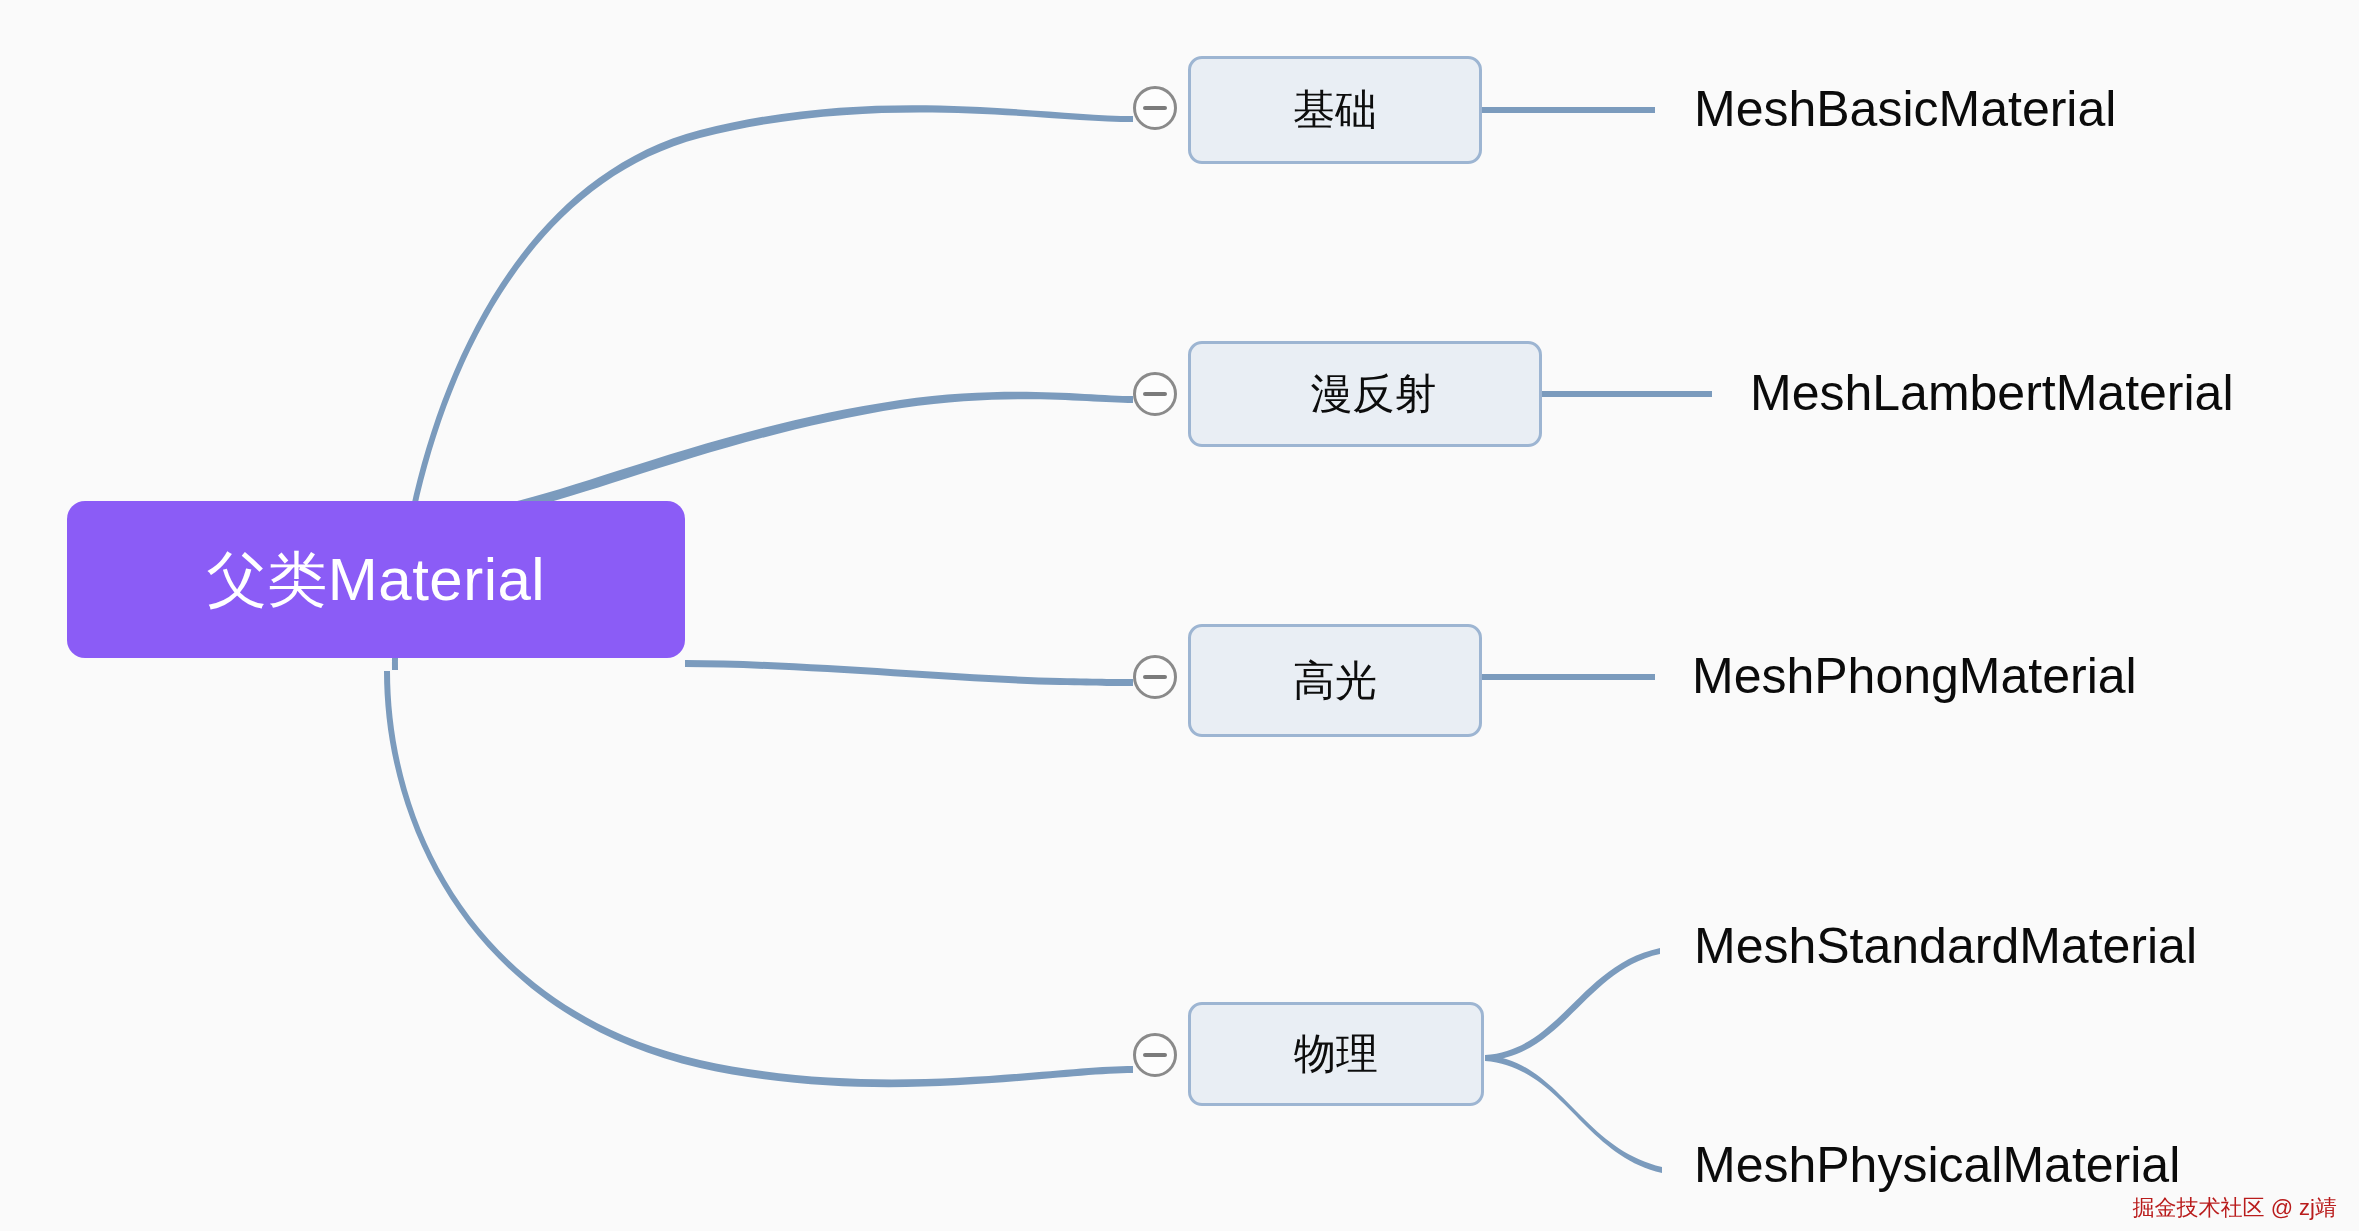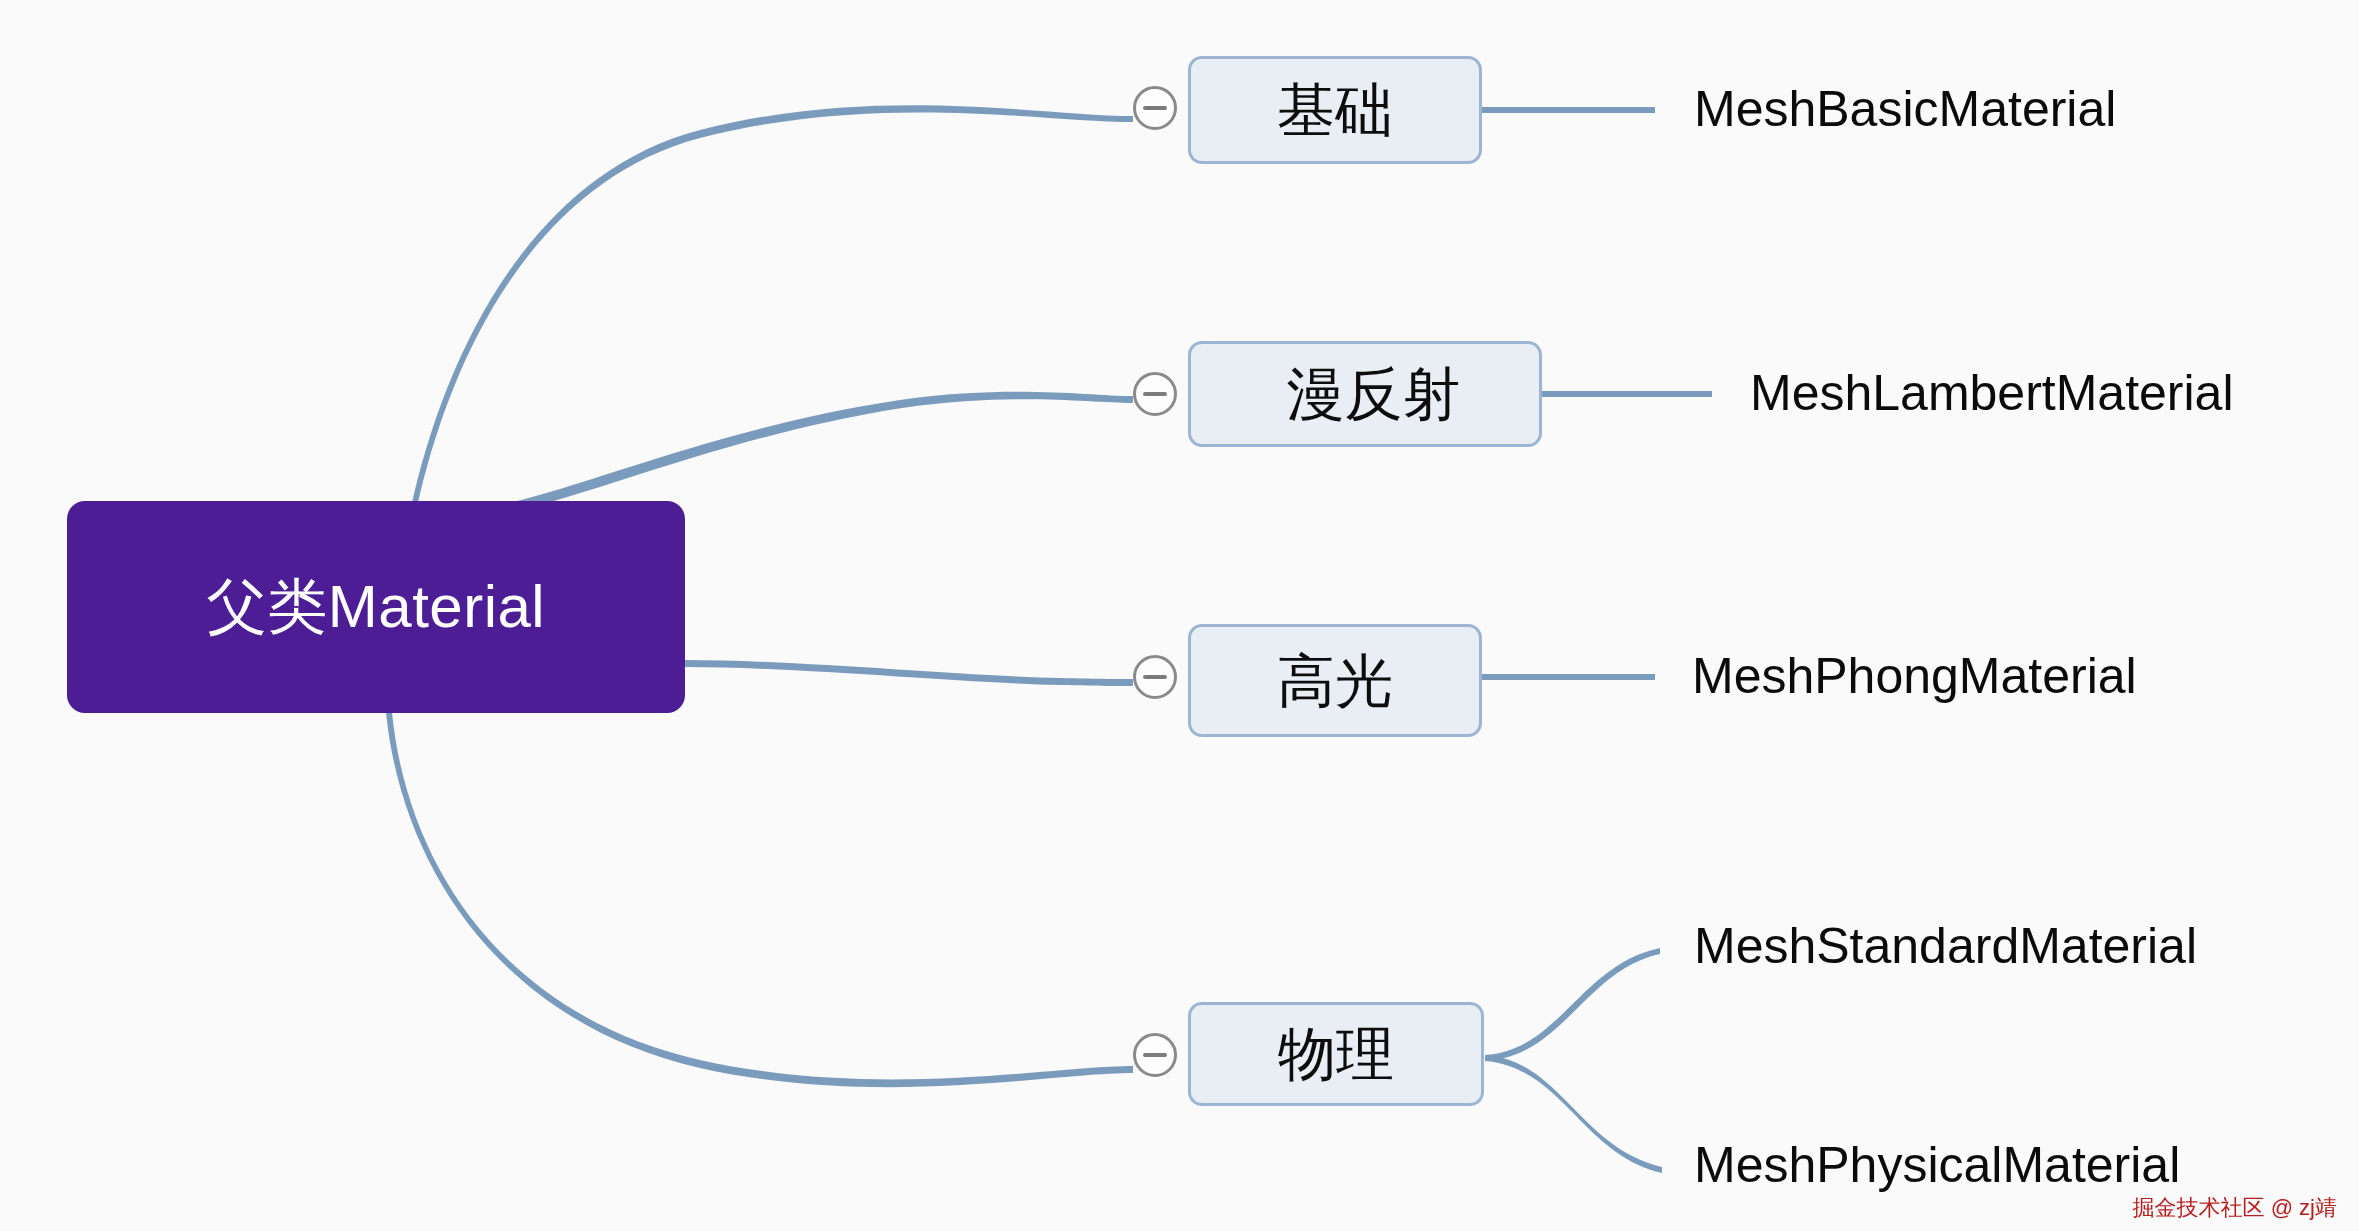--- a/index.html
+++ b/index.html
@@ -32,22 +32,22 @@
     z-index: 1;
     pointer-events: none;
   }
 
   
   .root-node {
     position: absolute;
     left: 67px;
     top: 501px;
     width: 618px;
-    height: 212px;
-    background: #4c1d95;
+    height: 157px;
+    background: #8b5cf6;
     border-radius: 18px;
     z-index: 3;
     display: flex;
     align-items: center;
     justify-content: center;
     box-sizing: border-box;
   }
   .root-label {
     color: #ffffff;
     font-size: 60px;
@@ -63,21 +63,21 @@
     border: 3px solid #9db5d2;
     border-radius: 14px;
     z-index: 3;
     display: flex;
     align-items: center;
     justify-content: center;
     box-sizing: border-box;
   }
   .branch-label {
     color: #0d0d0d;
-    font-size: 58px;
+    font-size: 42px;
     line-height: 1;
     white-space: nowrap;
   }
 
   
   .toggle {
     position: absolute;
     width: 44px;
     height: 44px;
     border-radius: 50%;

